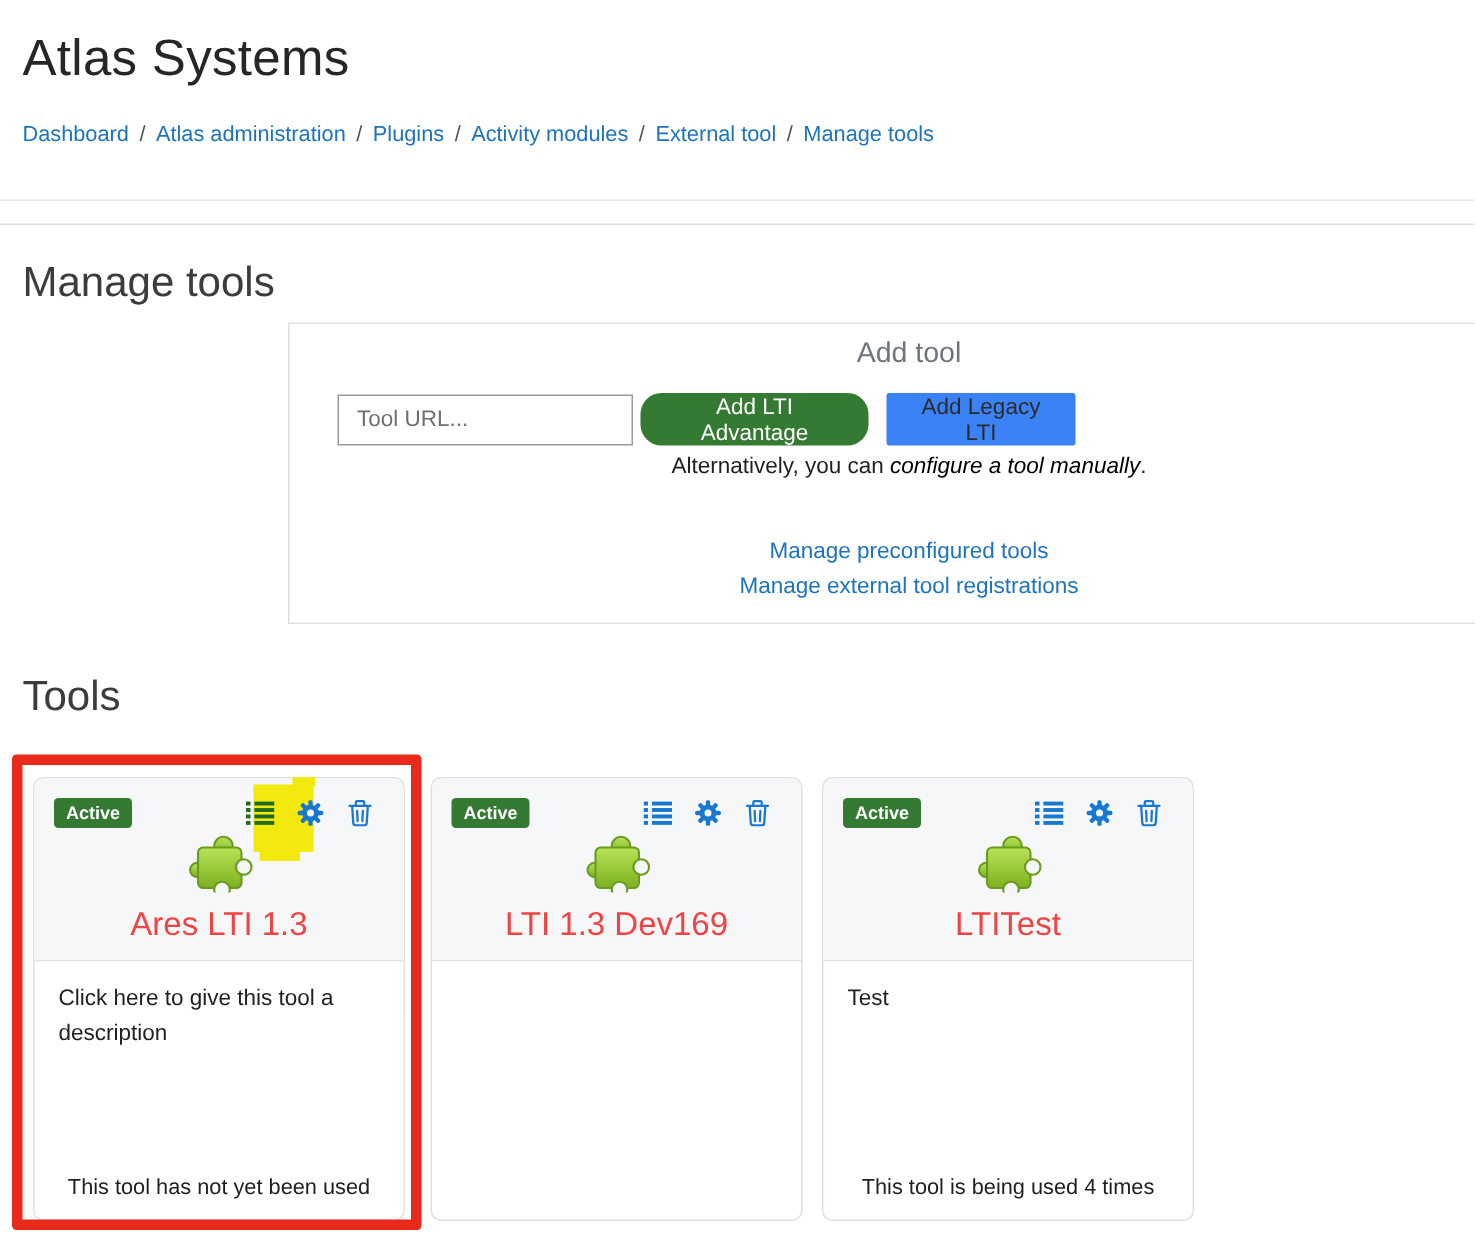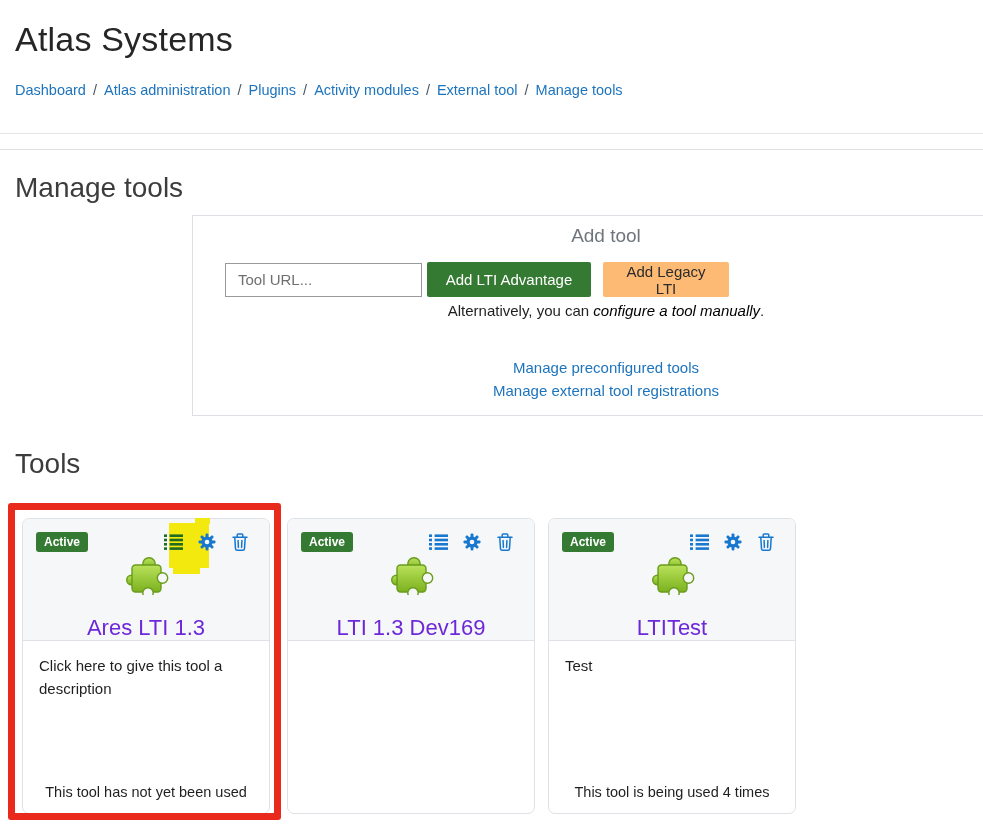--- a/index.html
+++ b/index.html
@@ -24,22 +24,22 @@
   .add-tool-box { position:absolute; left:192px; top:215px; width:828px; height:201px;
                   border:1px solid #dcdfe3; background:#fff; }
   .add-tool-title { text-align:center; margin-top:9px; font-size:19px;
                     font-weight:300; color:#6e757c; }
   .add-tool-form { position:absolute; left:0; top:46px; display:flex; align-items:center;margin-left:32px; }
   .tool-url-input { width:197px; height:34px; border:1px solid #9a9a9a; padding:0 12px;
                     font-size:15px; font-family:"Liberation Sans",sans-serif; color:#333; }
   .tool-url-input::placeholder { color:#6f6f6f; }
   .btn { height:35px; border:none; font-size:15px; font-weight:500; cursor:pointer;
          font-family:"Liberation Sans",sans-serif; border-radius:2px; padding:0 15px; }
-  .btn-green { background:#357a32; color:#fff; margin-left:5px; width:164px; }
-  .btn-orange { background:#fdba74; color:#2b2b2b; margin-left:12px; width:126px; }
+  .btn-green { background:#357a32; color:#fff; margin-left:5px; width:152px;border-radius:14px; }
+  .btn-orange { background:#3b82f6; color:#2b2b2b; margin-left:12px; width:126px; }
   .alt-line { position:absolute; top:86px; width:100%; text-align:center; font-size:15px; color:#1f1f1f; }
   .alt-line a { color:#000000; text-decoration:none; cursor:pointer;font-style:italic; }
   .manage-links { position:absolute; top:140px; width:100%; text-align:center; }
   .manage-links a { display:block; color:#1d74bd; font-size:15px; line-height:23px;
                     text-decoration:none; cursor:pointer; }
 
   
   .tools-heading { position:absolute; left:15px; top:448px; font-size:28px;
                    font-weight:300; color:#3c3c3c; }
 
@@ -53,22 +53,22 @@
                 padding:13px 20px 0 13px; position:relative; z-index:2; }
   .badge { background:#357a32; color:#fff; font-size:12px; font-weight:bold;
            padding:3px 8px; border-radius:3px; line-height:14px; }
   .icons { display:flex; gap:14px; align-items:center; }
   .icon { width:19px; height:18px; display:inline-flex; align-items:center;
           justify-content:center; color:#1878cf; cursor:pointer; }
   .icon svg { display:block; }
   .icon-list-marked { color:#1f6b1f; }
 
   .puzzle { position:absolute; left:0; right:0; top:34px; display:flex; justify-content:center; }
-  .card-title { position:absolute; left:0; right:0; top:96px; text-align:center;
-                font-size:22px; font-weight:300; color:#6d28d9; }
+  .card-title { position:absolute; left:0; right:0; top:84px; text-align:center;
+                font-size:22px; font-weight:300; color:#ef4444; }
 
   .card-body { position:relative; height:172px; }
   .desc { padding:14px 16px 0 16px; font-size:15px; line-height:1.5; color:#1f1f1f; cursor:pointer; }
   .usage { position:absolute; bottom:13px; left:0; right:0; text-align:center;
            font-size:14.5px; color:#1f1f1f; }
 
   
   .red-highlight { position:absolute; left:8px; top:503px; width:273px; height:317px;
                    border:7px solid #e8291c; border-radius:3px; z-index:30; pointer-events:none; }
   .yellow-highlight { position:absolute; left:146px; top:4px; width:40px; height:45px;

